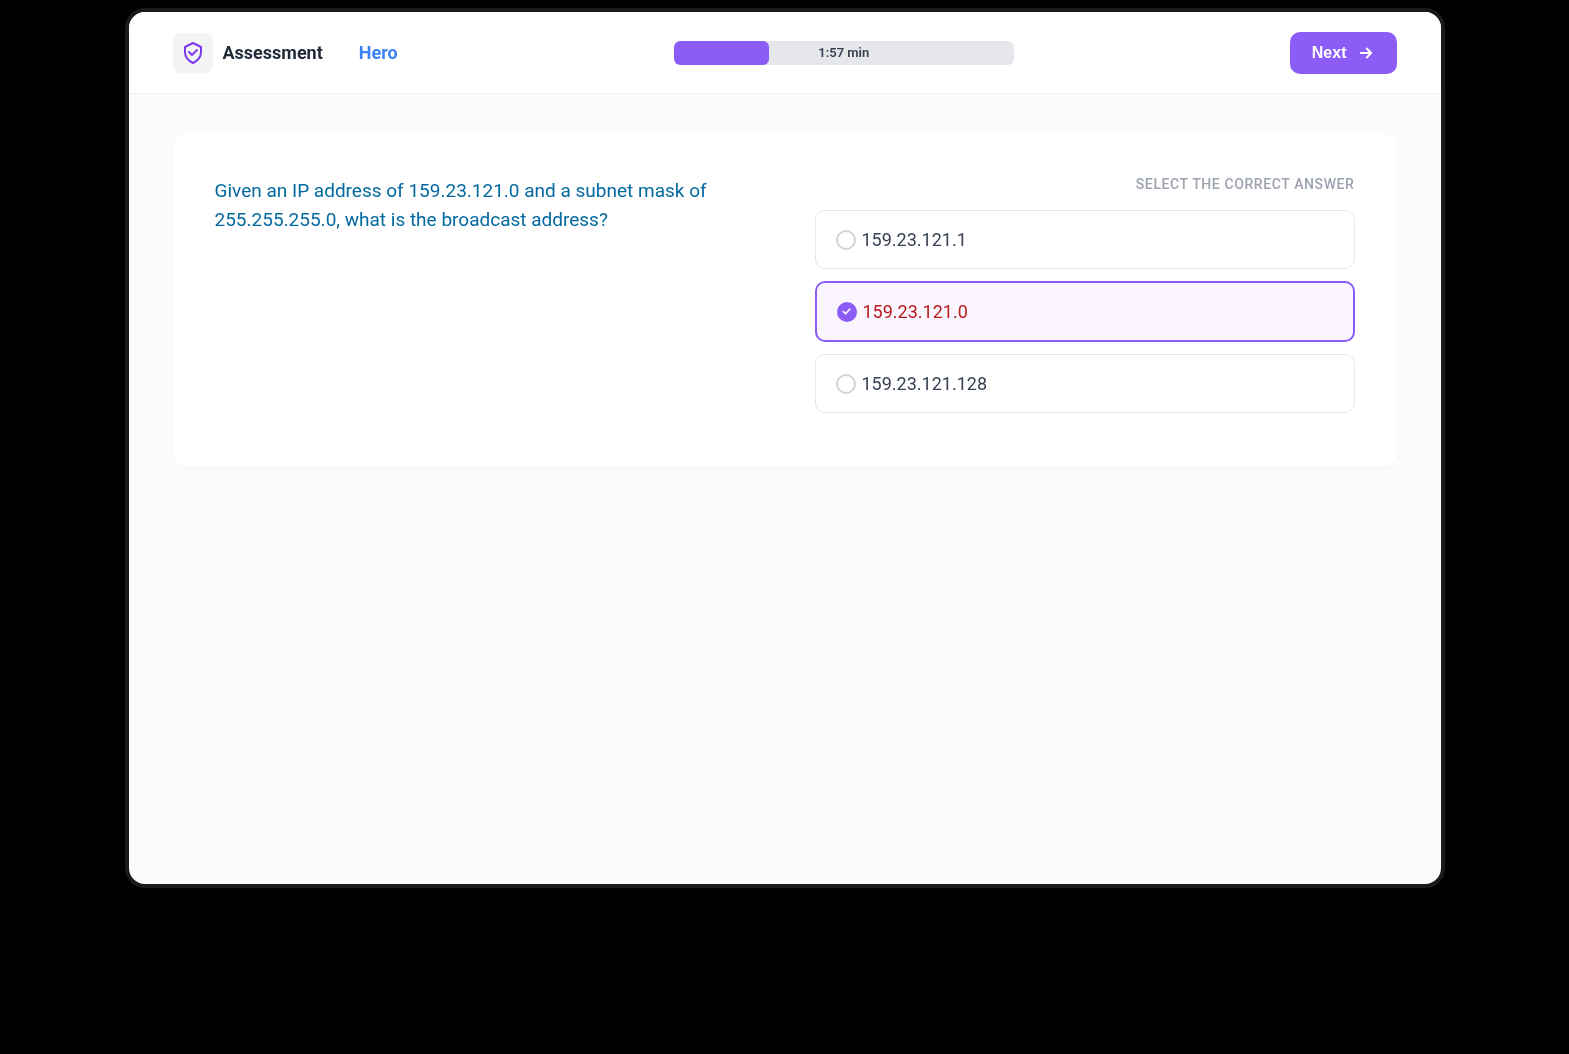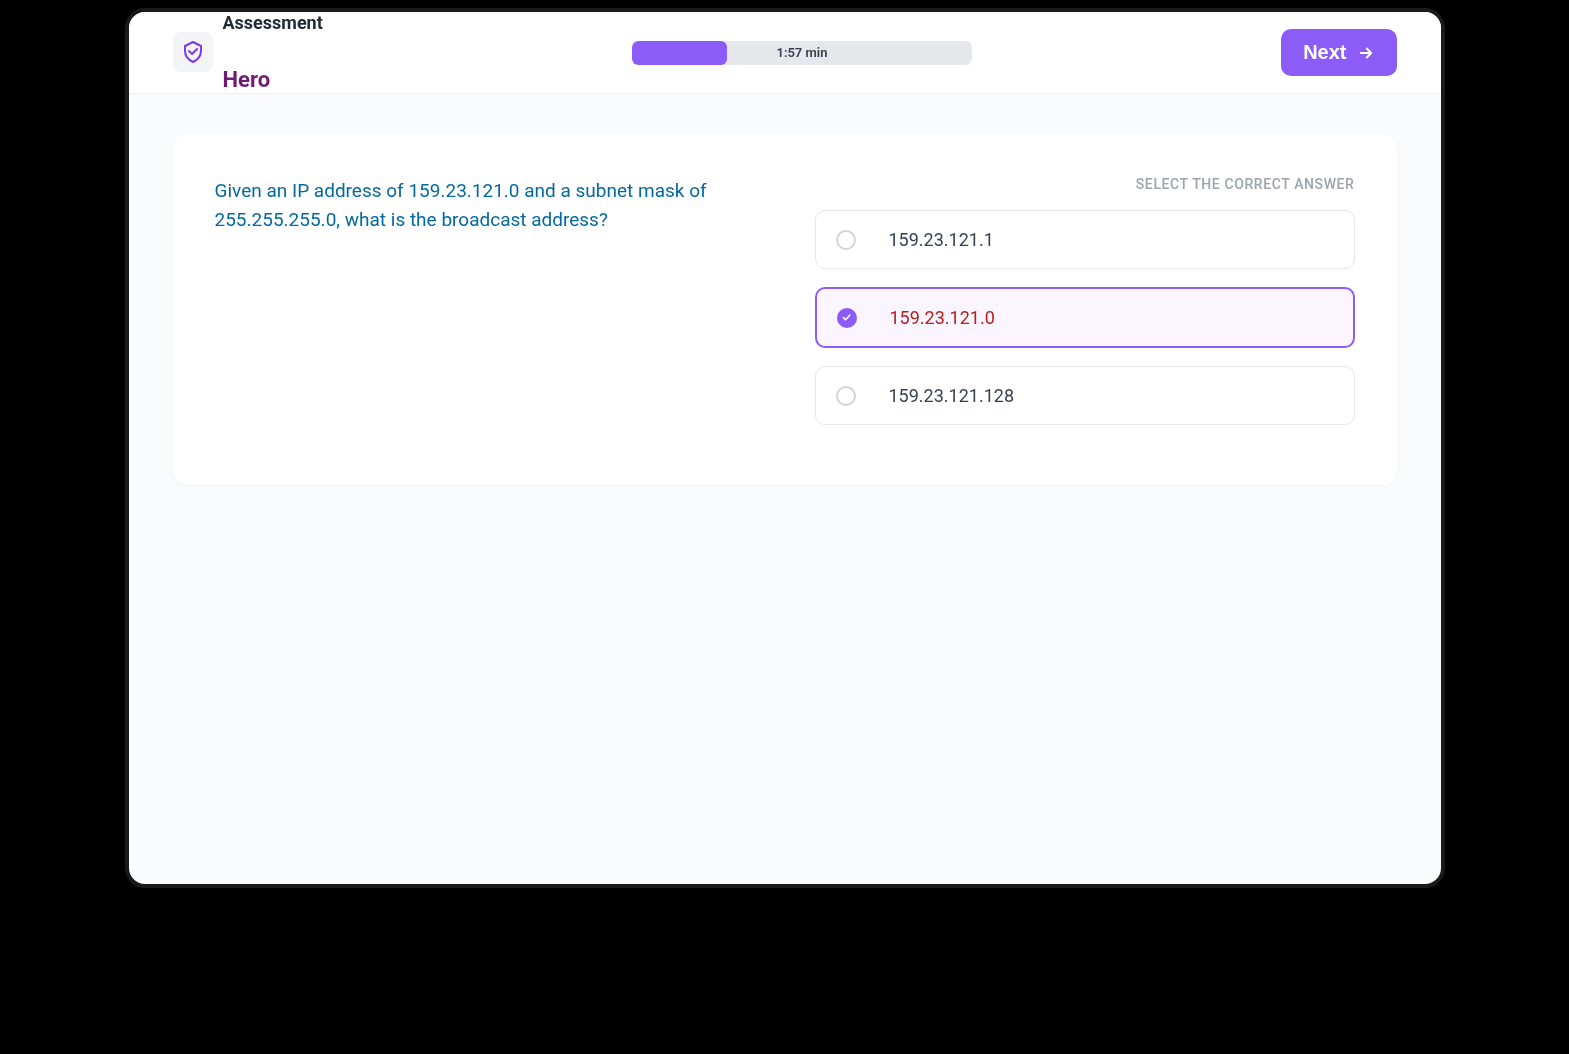--- a/index.html
+++ b/index.html
@@ -41,33 +41,33 @@
       width: 40px;
       height: 40px;
       background: #f3f4f6;
       border-radius: 8px;
       display: flex;
       align-items: center;
       justify-content: center;
     }
     .logo-text {
       display: flex;
-      flex-direction: column;
+      flex-direction: row;
       line-height: 1.1;
       gap: 36px;
     }
     .logo-line1 {
       font-size: 18px;
       font-weight: 700;
       color: #1f2937;
     }
     .logo-line2 {
-      font-size: 22px;
+      font-size: 18px;
       font-weight: 700;
-      color: #701a75;
+      color: #3b82f6;
     }
     .progress-container {
       flex: 1;
       display: flex;
       justify-content: center;
     }
     .progress-bar {
       width: 340px;
       height: 24px;
       background: #e5e7eb;
@@ -92,21 +92,21 @@
       font-size: 13px;
       font-weight: 600;
       color: #374151;
     }
     .next-button {
       background: #8b5cf6;
       color: #fff;
       border: none;
       border-radius: 10px;
       padding: 12px 22px;
-      font-size: 20px;
+      font-size: 16px;
       font-weight: 600;
       display: flex;
       align-items: center;
       gap: 10px;
       cursor: pointer;
     }
     .card {
       margin: 40px 44px;
       background: #fff;
       border-radius: 14px;
@@ -131,24 +131,24 @@
       font-weight: 500;
       color: #9ca3af;
       letter-spacing: 0.6px;
       margin-bottom: 18px;
       text-align: right;
     }
     .option {
       border: 1.5px solid #e5e7eb;
       border-radius: 10px;
       padding: 18px 20px;
-      margin-bottom: 18px;
-      display: flex;
-      align-items: center;
-      gap: 33px;
+      margin-bottom: 12px;
+      display: flex;
+      align-items: center;
+      gap: 6px;
       cursor: pointer;
       background: #fff;
       text-align: right;
     }
     .option.selected {
       border: 2px solid #8b5cf6;
       background: #faf5ff;
     }
     .radio {
       width: 20px;

